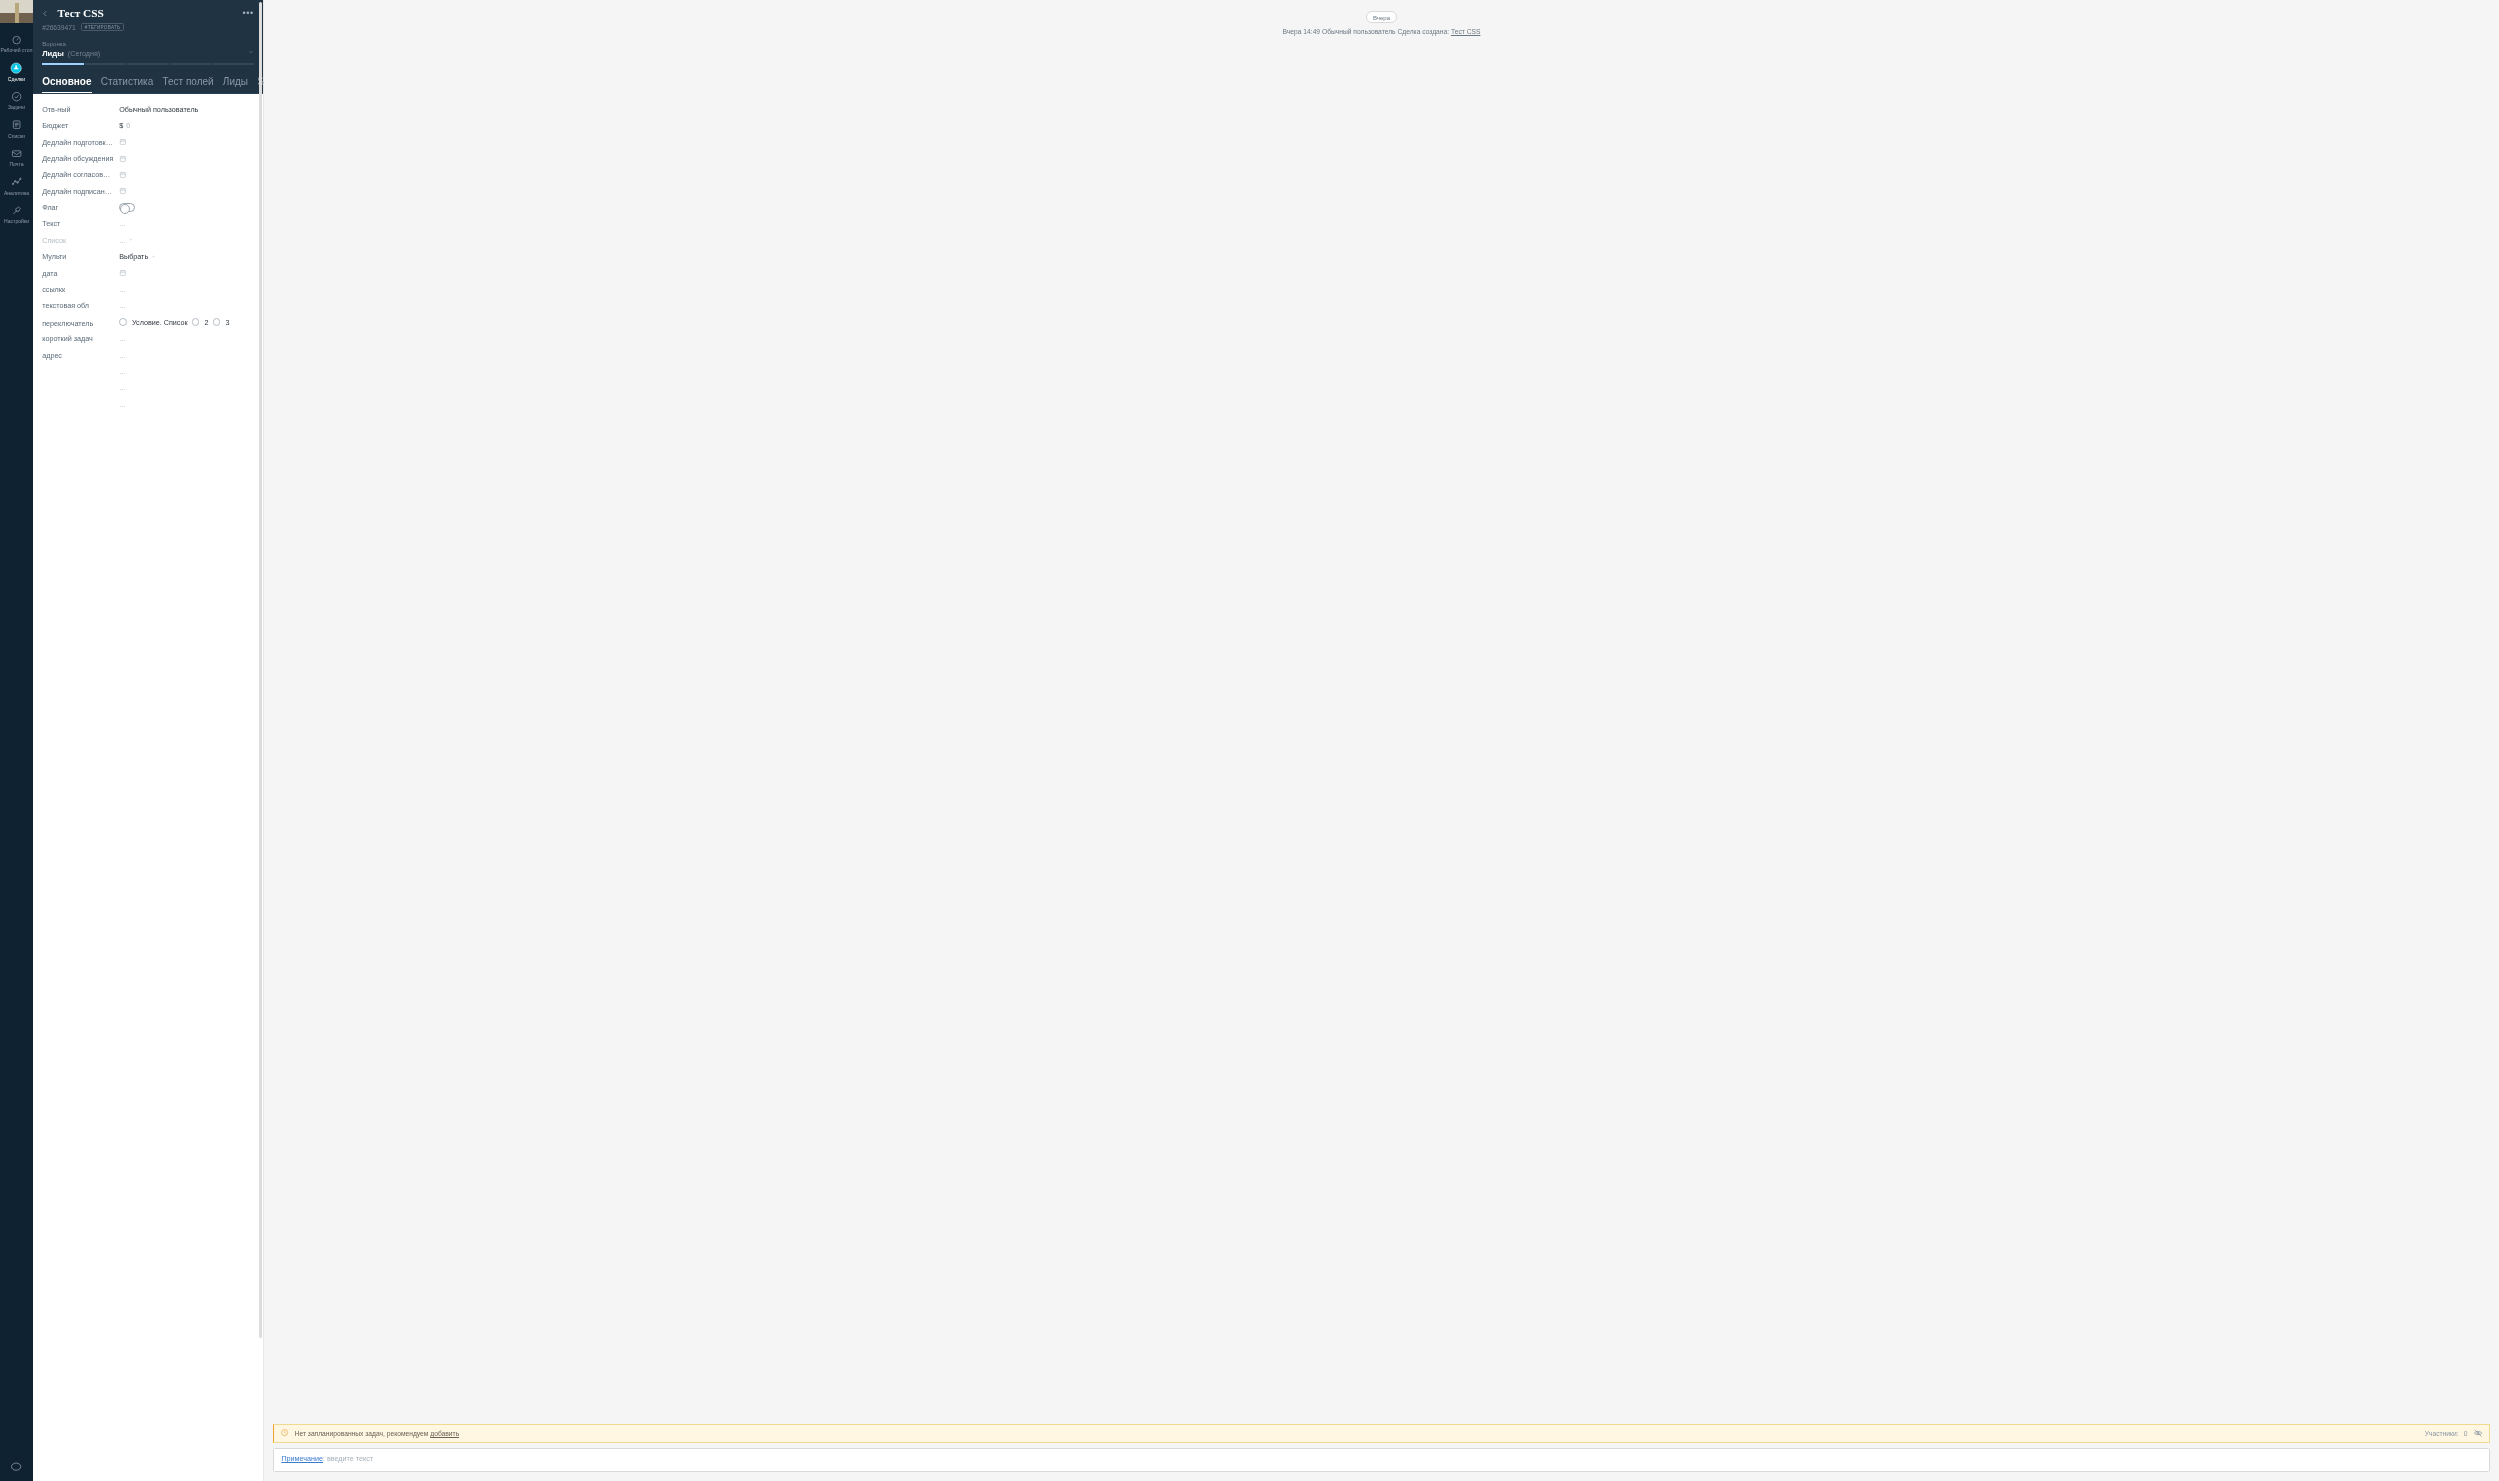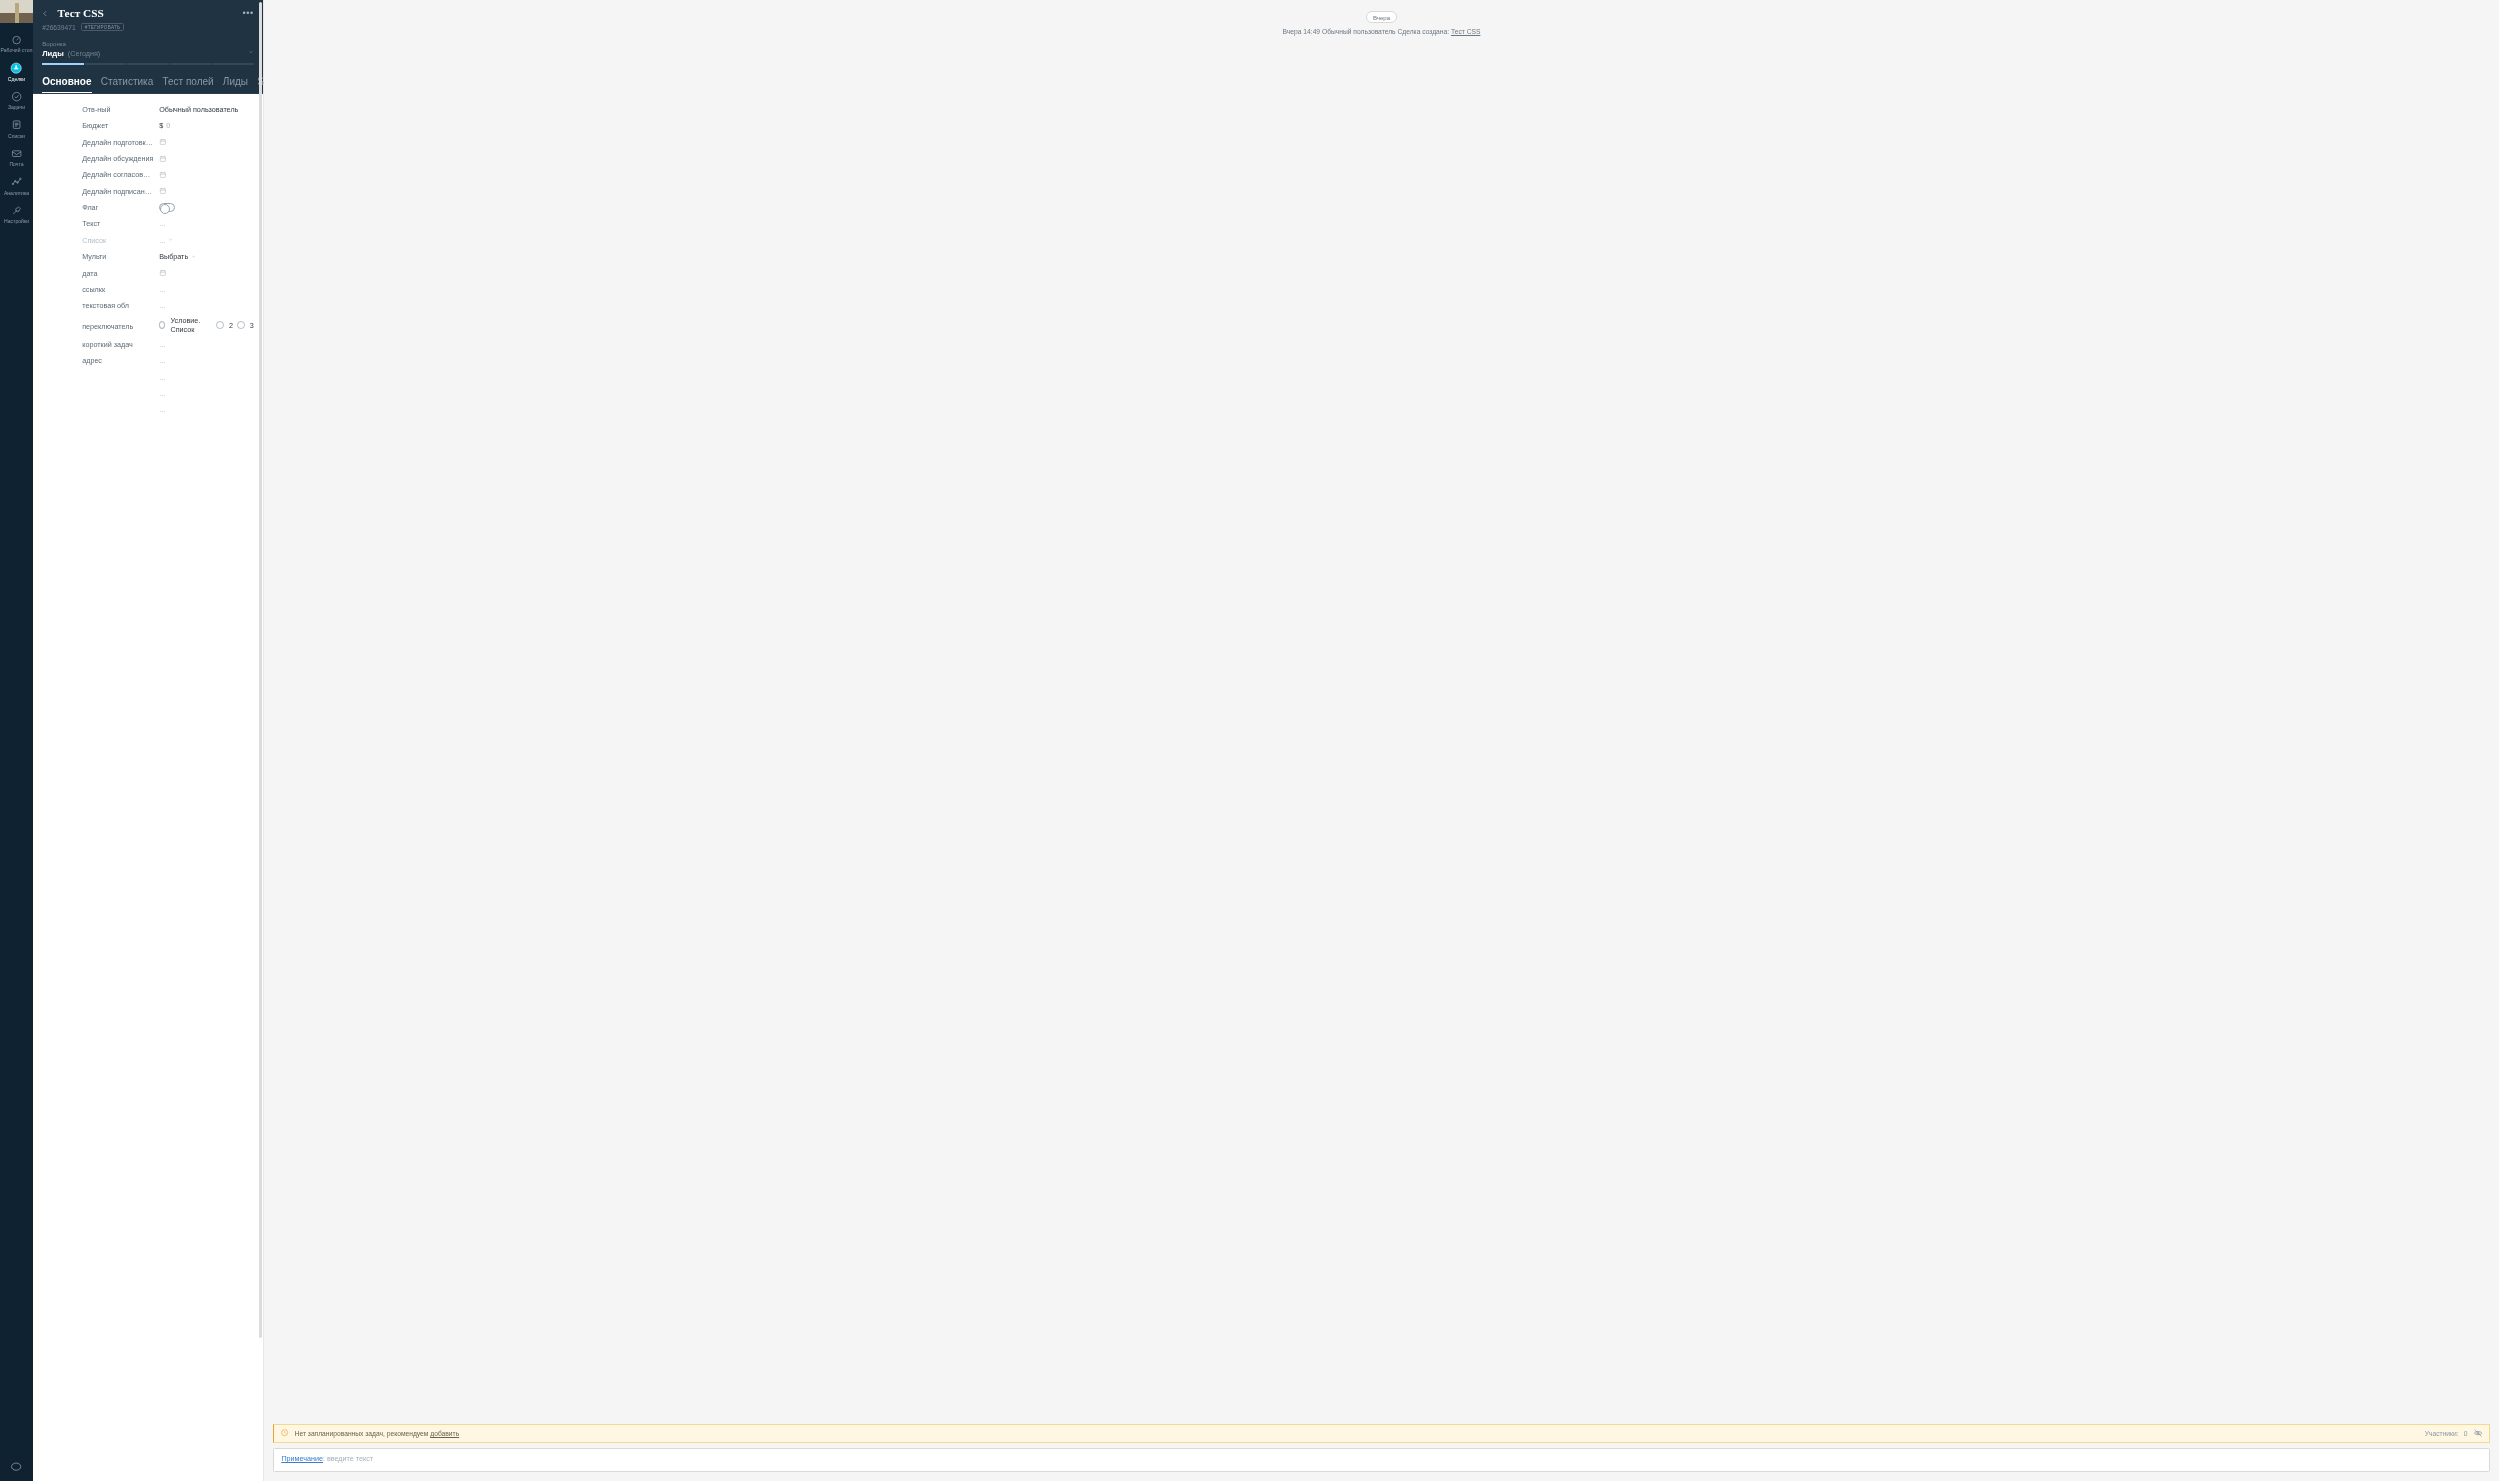--- a/index.html
+++ b/index.html
@@ -124,21 +124,20 @@
   .tab.active { color:#fff; border-bottom-color:#fff; font-weight:600; }
   .tabs .moretab { margin-left:auto; color:#8a98a4; cursor:pointer; padding:5.1px 0; }
 
   
   .form {
     padding: 7.2px 9.2px;
     overflow-y:auto;
     flex:1;
     font-size:7.2px;
     color:#313942;
-    margin-left:40px;
   }
   .frow {
     display:flex; align-items:center;
     min-height:16.4px;
   }
   .frow .flabel {
     width: 77px;
     color:#5b6b79;
     font-size:7.2px;
     white-space:nowrap; overflow:hidden; text-overflow:ellipsis;

